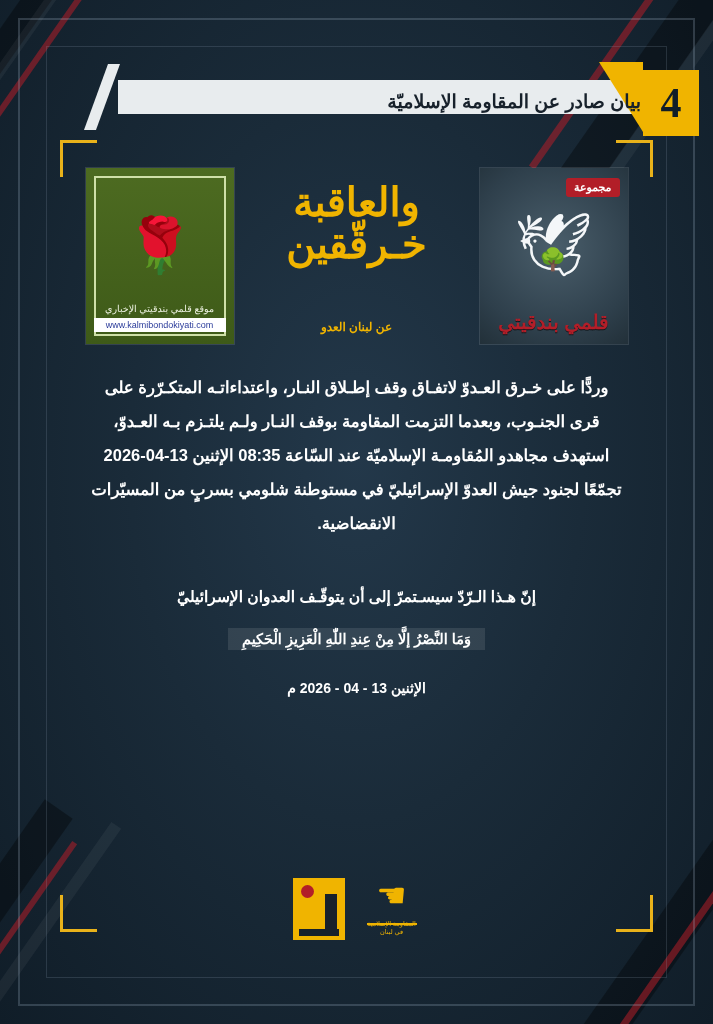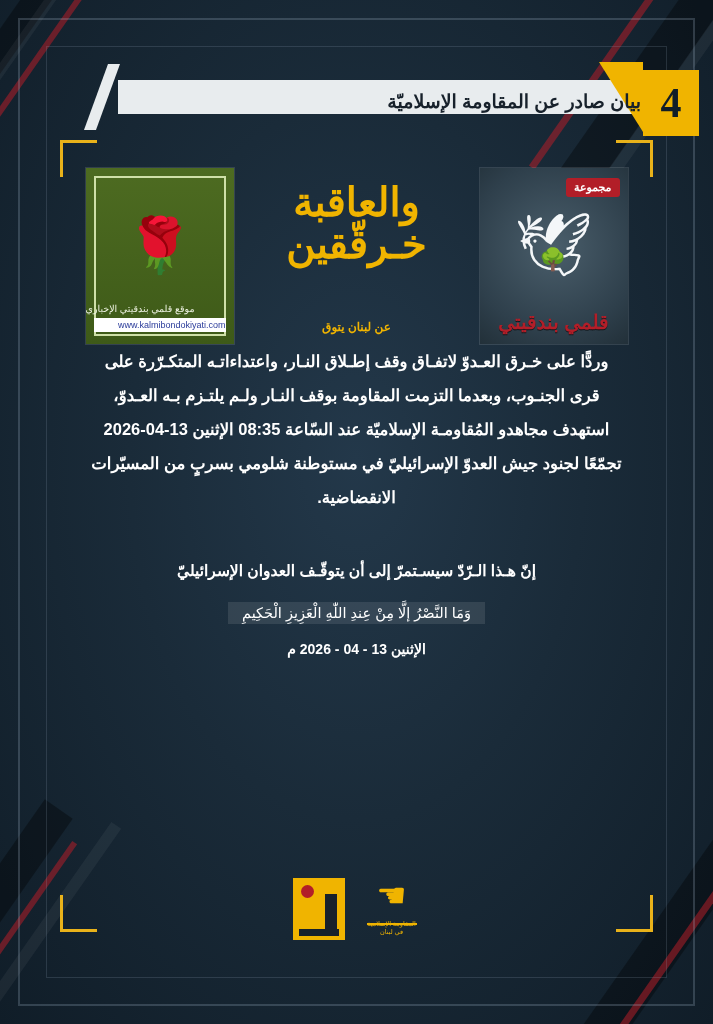--- a/index.html
+++ b/index.html
@@ -142,43 +142,43 @@
     background:linear-gradient(#4d6b21,#3e5a18);
   }
   .logo-rose .frame2{
     position:absolute;inset:8px;border:2px solid #cfe0a8;
   }
   .logo-rose .rose{
     position:absolute;left:50%;top:44%;transform:translate(-50%,-50%);
     font-size:54px;color:#e2625f;line-height:1;
   }
   .logo-rose .site-ar{
-    position:absolute;left:0;right:0;bottom:30px;text-align:left;
+    position:absolute;left:0;right:0;bottom:30px;text-align:center;
     font-size:9.5px;color:#eef3e2;
   }
   .logo-rose .site-url{
-    position:absolute;left:8px;right:8px;bottom:12px;text-align:right;
+    position:absolute;left:8px;right:8px;bottom:12px;text-align:center;
     font-size:9px;color:#2a3b9a;background:#ffffff;padding:2px 0;
   }
 
   
   .statement{
-    font-size:16.5px;font-weight:bold;line-height:34px;
+    margin-top:26px;font-size:16.5px;font-weight:bold;line-height:34px;
     color:#ffffff;padding:0 18px;
   }
   .closing{
     margin-top:42px;font-size:15.5px;font-weight:bold;line-height:30px;color:#ffffff;
   }
   .verse-band{
     margin:16px auto 0;display:inline-block;padding:3px 14px;
     background:rgba(255,255,255,0.10);
-    font-size:14.5px;font-weight:normal;color:#ffffff;
+    font-size:14.5px;font-weight:bold;color:#ffffff;
   }
   .dates{
-    margin-top:13px;font-size:14px;font-weight:bold;line-height:25px;color:#ffffff;
+    margin-top:26px;font-size:14px;font-weight:bold;line-height:25px;color:#ffffff;
   }
 
   
   .footer-logos{
     position:absolute;left:0;right:0;bottom:-8px;
     display:flex;align-items:flex-end;justify-content:center;gap:18px;
   }
   .fl{position:relative;width:52px;height:62px;}
   .fl-mosque{
     background:#f0b400;position:relative;
@@ -253,21 +253,21 @@
 
     <div class="logo-box logo-dove">
       <div class="tag">مجموعة</div>
       <div class="bird">🕊</div>
       <div class="cedar">🌳</div>
       <div class="name">قلمي بندقيتي</div>
     </div>
 
     <div class="logo-calli">
       <div class="calli-main">والعاقبة خـرقّقين</div>
-      <div class="calli-sub2">عن لبنان يتوق</div>
+      <div class="calli-sub2">عن لبنان العدو</div>
     </div>
 
     <div class="logo-box logo-rose">
       <div class="frame2"></div>
       <div class="rose">🌹</div>
       <div class="site-ar">موقع قلمي بندقيتي الإخباري</div>
       <div class="site-url">www.kalmibondokiyati.com</div>
     </div>
 
   </div>

